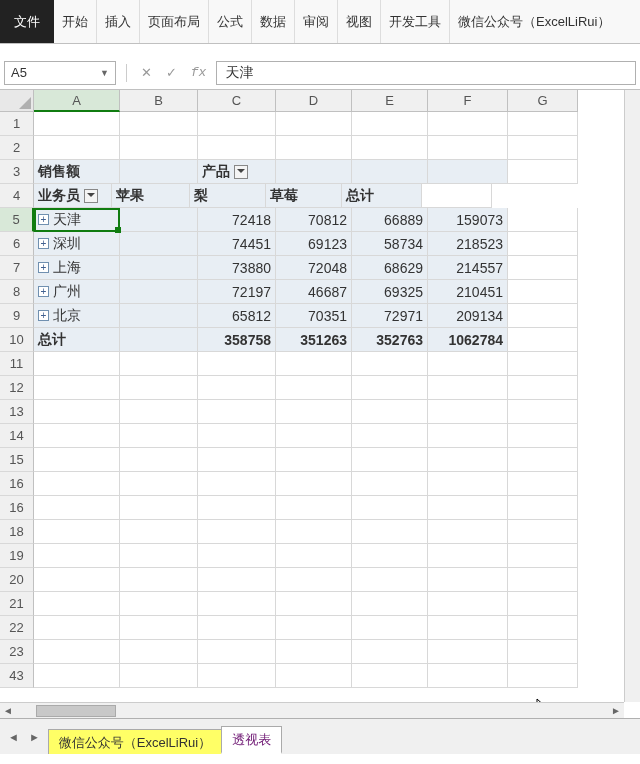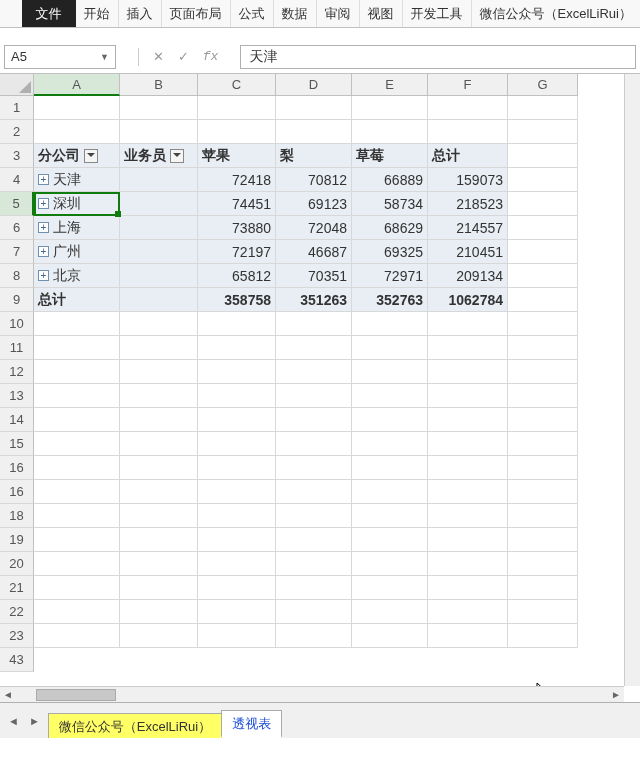--- a/index.html
+++ b/index.html
@@ -1,25 +1,25 @@
 <!DOCTYPE html>
 <html><head>
 <meta charset="utf-8">
 <style>
   * { box-sizing: border-box; margin: 0; padding: 0; font-family: "Microsoft YaHei", "SimSun", Arial, sans-serif; }
   body { width: 640px; height: 764px; background: #fff; overflow: hidden; font-size: 13px; color: #333; }
 
   
-  .ribbon { display: flex; align-items: stretch; height: 28px; border-bottom: 1px solid #c0c0c0; background: #f8f8f8; justify-content: flex-end; }
+  .ribbon { display: flex; align-items: stretch; height: 44px; border-bottom: 1px solid #c0c0c0; background: #f8f8f8; }
   .file-tab { background: #222; color: #fff; padding: 0 14px; display: flex; align-items: center; font-size: 13px; }
   .menu-tab { padding: 0 8px; display: flex; align-items: center; font-size: 13px; color: #333; border-right: 1px solid #ddd; cursor: pointer; }
   .menu-tab:last-child { border-right: none; }
 
   
-  .formula-row { display: flex; align-items: center; height: 34px; border-bottom: 1px solid #c0c0c0; padding: 0 4px; gap: 16px; margin-top: 12px;}
+  .formula-row { display: flex; align-items: center; height: 34px; border-bottom: 1px solid #c0c0c0; padding: 0 4px; gap: 4px; margin-top: 12px;}
   .name-box { width: 112px; height: 24px; border: 1px solid #b0b0b0; display: flex; align-items: center; padding: 0 6px; font-size: 13px; background: #fff; justify-content: space-between;}
   .name-box .dd { font-size: 9px; color: #666; }
   .fx-group { display: flex; align-items: center; gap: 14px; padding: 0 6px; color: #999; }
   .fx-group .sep { width:1px; height:18px; background:#ccc; }
   .fx-label { font-style: italic; font-family: Liberation Mono, monospace; }
   .formula-input { flex:1; height: 24px; border: 1px solid #b0b0b0; padding: 0 8px; font-size: 14px; background:#fff; display:flex; align-items:center;}
 
   
   .grid-wrap { position: relative; height: 664px; overflow: hidden; }
   .sel-all { position:absolute; left:0; top:0; width:34px; height:22px; background:#e8e8e8; border-right:1px solid #c0c0c0; border-bottom:1px solid #c0c0c0; }
@@ -46,21 +46,21 @@
   
   .cursor { position:absolute; width:16px; height:20px; pointer-events:none; }
   .cursor svg { width:16px; height:20px; }
 
   
   .sheet-bar { position:absolute; left:0; right:0; bottom:0; height:36px; display:flex; align-items:center; border-top:1px solid #b0b0b0; background:#f0f0f0; }
   .nav-arrows { display:flex; padding:0 8px; gap:10px; color:#666; }
   .nav-arrows span { font-size:11px; }
   .tabs { display:flex; align-items:flex-end; height:100%; }
   .tab { height:26px; padding:0 10px; display:flex; align-items:center; font-size:13px; border:1px solid #aaa; border-bottom:none; background:#ffff66; margin-right:-1px; position:relative; top:1px;}
-  .tab.active { background:#fff; color:#1d4ed8; border-bottom:2px solid #fff; z-index:1; top:0; height:28px;}
+  .tab.active { background:#fff; color:#701a75; border-bottom:2px solid #fff; z-index:1; top:0; height:28px;}
   .scroll-h { position:absolute; bottom:36px; left:0; right:16px; height:16px; background:#f0f0f0; border-top:1px solid #ccc; display:flex; align-items:center;}
   .scroll-h .track { flex:1; height:16px; position:relative; }
   .scroll-h .thumb { position:absolute; left:20px; width:80px; top:2px; bottom:2px; background:#c8c8c8; border:1px solid #aaa;}
   .scroll-h .arr { width:16px; display:flex; align-items:center; justify-content:center; color:#666; font-size:10px;}
   .scroll-v { position:absolute; right:0; top:0; bottom:52px; width:16px; background:#f0f0f0; border-left:1px solid #ccc;}
 
   
   .wA{width:86px}.wB{width:78px}.wC{width:78px}.wD{width:76px}.wE{width:76px}.wF{width:80px}.wG{width:70px}
 </style>
 </head>
@@ -145,24 +145,32 @@
       <div class="cell-row">
         <div class="cell wA"></div>
         <div class="cell wB"></div>
         <div class="cell wC"></div>
         <div class="cell wD"></div>
         <div class="cell wE"></div>
         <div class="cell wF"></div>
         <div class="cell wG"></div>
       </div>
       <div class="cell-row">
-        <div class="cell wA pivot-bg pivot-head">
-          <span>分公司</span>
+        <div class="cell wA pivot-bg pivot-head">销售额</div>
+        <div class="cell wB pivot-bg"></div>
+        <div class="cell wC pivot-bg pivot-head">
+          <span>产品</span>
           <span class="filter-btn"></span>
         </div>
+        <div class="cell wD pivot-bg"></div>
+        <div class="cell wE pivot-bg"></div>
+        <div class="cell wF pivot-bg"></div>
+        <div class="cell wG"></div>
+      </div>
+      <div class="cell-row">
         <div class="cell wB pivot-bg pivot-head">
           <span>业务员</span>
           <span class="filter-btn"></span>
         </div>
         <div class="cell wC pivot-bg pivot-head">苹果</div>
         <div class="cell wD pivot-bg pivot-head">梨</div>
         <div class="cell wE pivot-bg pivot-head">草莓</div>
         <div class="cell wF pivot-bg pivot-head">总计</div>
         <div class="cell wG"></div>
       </div>

